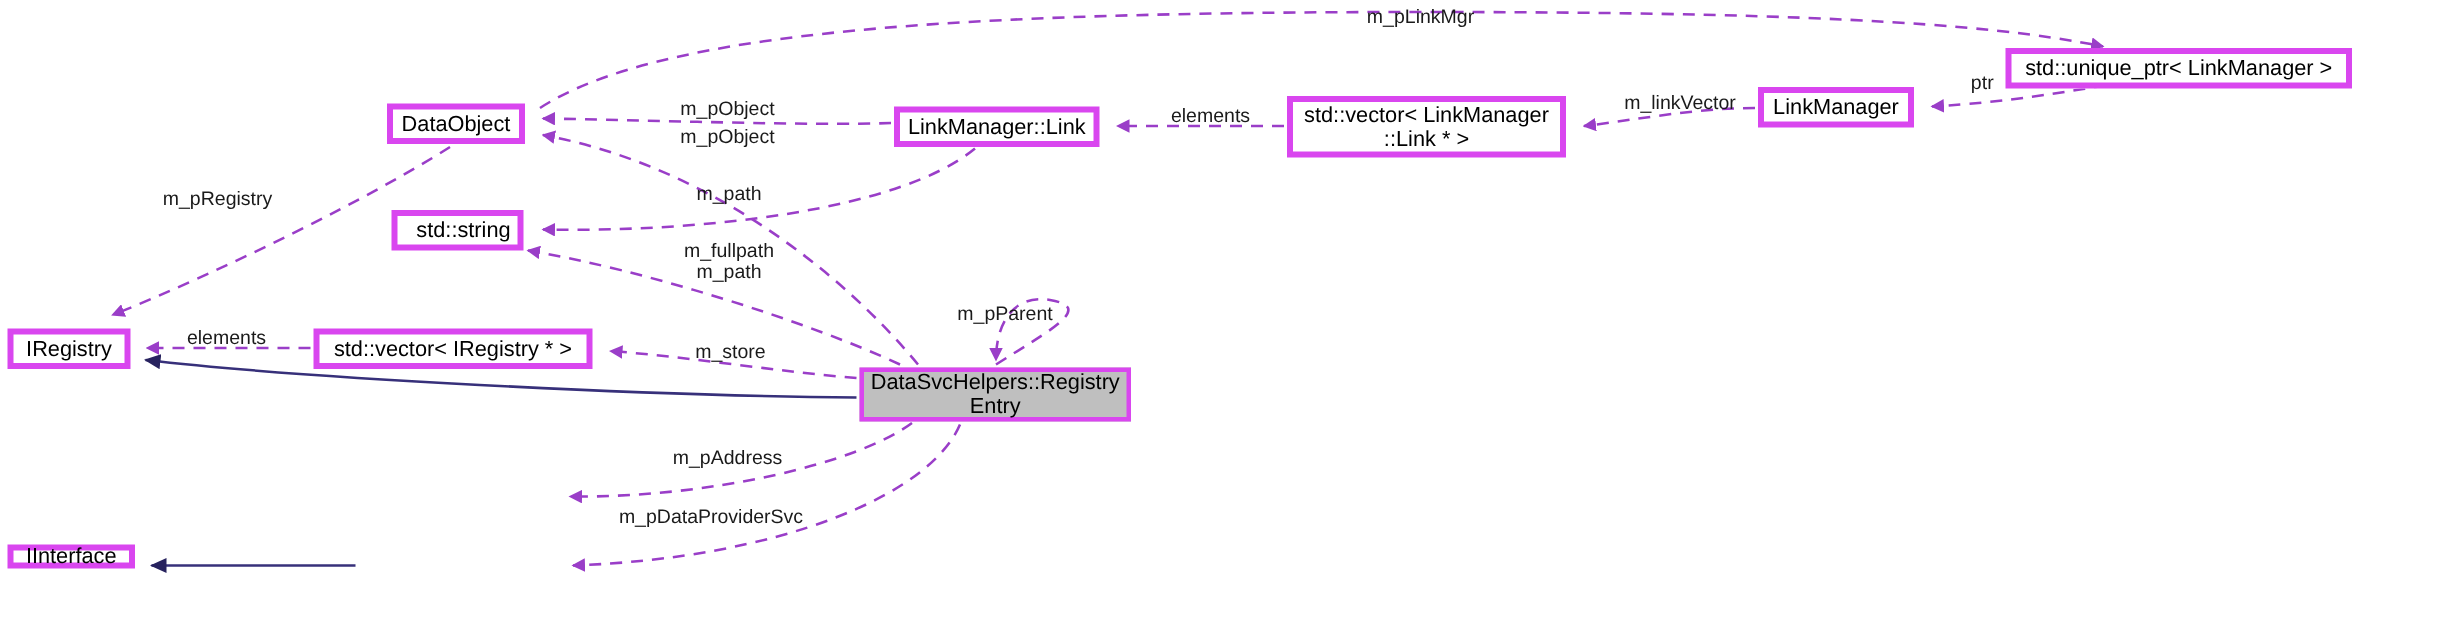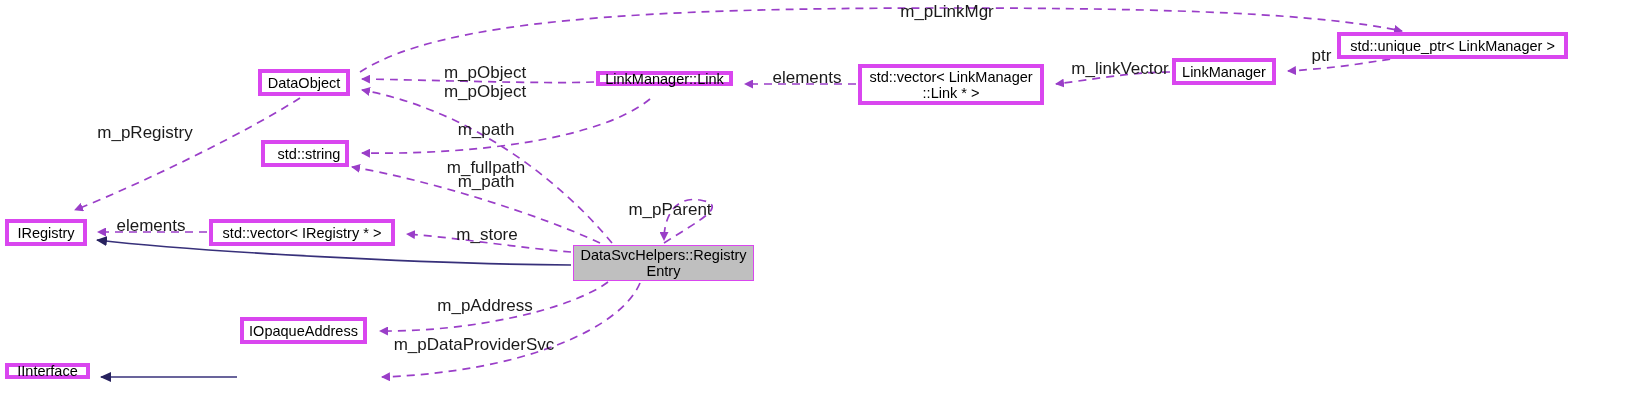--- a/index.html
+++ b/index.html
@@ -33,26 +33,26 @@
     line-height: 16px;
     display: flex;
     align-items: center;
     justify-content: center;
     text-align: center;
     white-space: pre-line;
     padding: 0 4px;
   }
   .node.highlight {
     background: #bfbfbf;
-    border: 1px solid #d946ef;
+    border: 3px solid #d946ef;
   }
   .edge-label {
     position: absolute;
     color: #1a1a1a;
-    font-size: 17px;
+    font-size: 13px;
     line-height: 15px;
     white-space: pre-line;
     text-align: center;
     transform: translate(-50%, -50%);
     background: transparent;
     pointer-events: none;
   }
 </style>
 </head>
 <body>
@@ -109,29 +109,28 @@
   </svg>
 
   <div class="node" style="left:258px;top:69px;width:92px;height:27px;">DataObject</div>
 
   <div class="node" style="left:261px;top:140px;width:88px;height:27px;padding-left:12px;">std::string</div>
 
   <div class="node" style="left:5px;top:219px;width:82px;height:27px;">IRegistry</div>
 
   <div class="node" style="left:209px;top:219px;width:186px;height:27px;">std::vector&lt; IRegistry * &gt;</div>
 
-  <div class="node" style="left:240px;top:317px;width:127px;height:27px;">IOpaqueAddress</div>
 
   <div class="node" style="left:5px;top:363px;width:85px;height:16px;">IInterface</div>
 
 
   <div class="node highlight" style="left:573px;top:245px;width:181px;height:36px;">DataSvcHelpers::Registry
 Entry</div>
 
-  <div class="node" style="left:596px;top:71px;width:137px;height:15px;">LinkManager::Link</div>
+  <div class="node" style="left:596px;top:71px;width:137px;height:27px;">LinkManager::Link</div>
 
   <div class="node" style="left:1172px;top:58px;width:104px;height:27px;">LinkManager</div>
 
   <div class="node" style="left:858px;top:64px;width:186px;height:41px;">std::vector&lt; LinkManager
 ::Link * &gt;</div>
 
   <div class="node" style="left:1337px;top:32px;width:231px;height:27px;">std::unique_ptr&lt; LinkManager &gt;</div>
 
   <div class="edge-label" style="left:947px;top:11px;">m_pLinkMgr</div>
 

